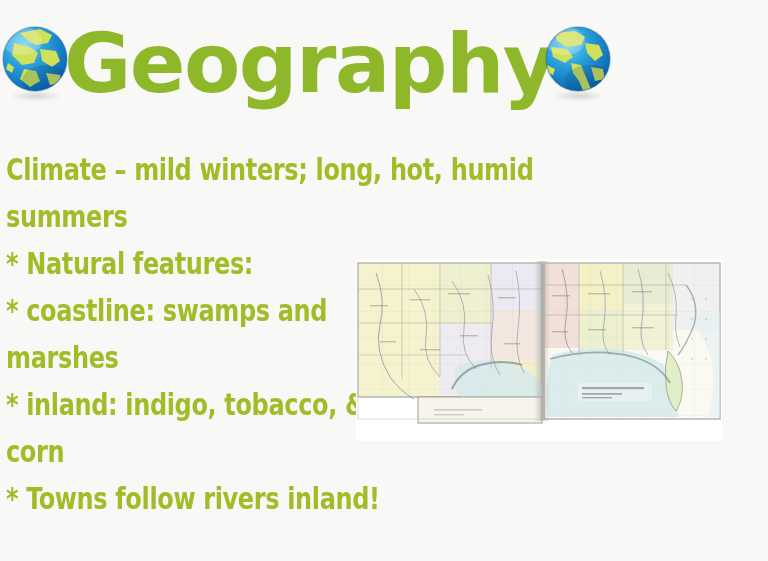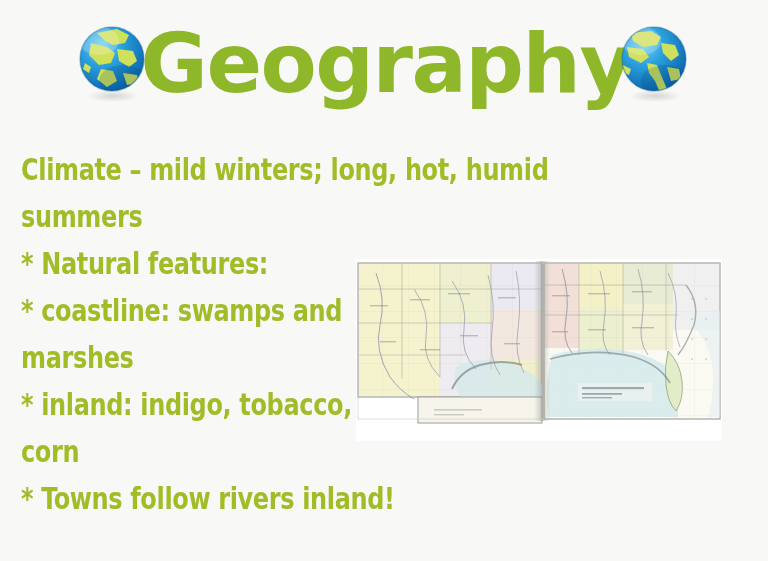--- a/index.html
+++ b/index.html
@@ -24,21 +24,21 @@
 
   
   .title-row {
     position: absolute;
     left: 0;
     top: 14px;
     width: 768px;
     height: 100px;
     display: flex;
     align-items: center;
-    justify-content: center;
+    justify-content: flex-start;
     gap: 0px;
   }
   .title-text {
     font-family: "DejaVu Sans", sans-serif;
     font-size: 82px;
     font-weight: 700;
     color: #8eb829;
     letter-spacing: -1.5px;
     line-height: 1;
     white-space: nowrap;
@@ -54,21 +54,21 @@
     position: relative;
     z-index: 3;
   }
   .globe svg { display: block; width: 100%; height: 100%; }
   .globe-left { margin-right: -10px; }
   .globe-right { margin-left: -14px; }
 
   
   .body-text {
     position: absolute;
-    left: 21px;
+    left: 6px;
     top: 146px;
     width: 500px;
   }
   .body-line {
     font-family: "DejaVu Sans Condensed", "Liberation Sans Narrow", "Liberation Sans", sans-serif;
     font-stretch: condensed;
     font-size: 31px;
     font-weight: 700;
     color: #a0bd28;
     line-height: 47px;

